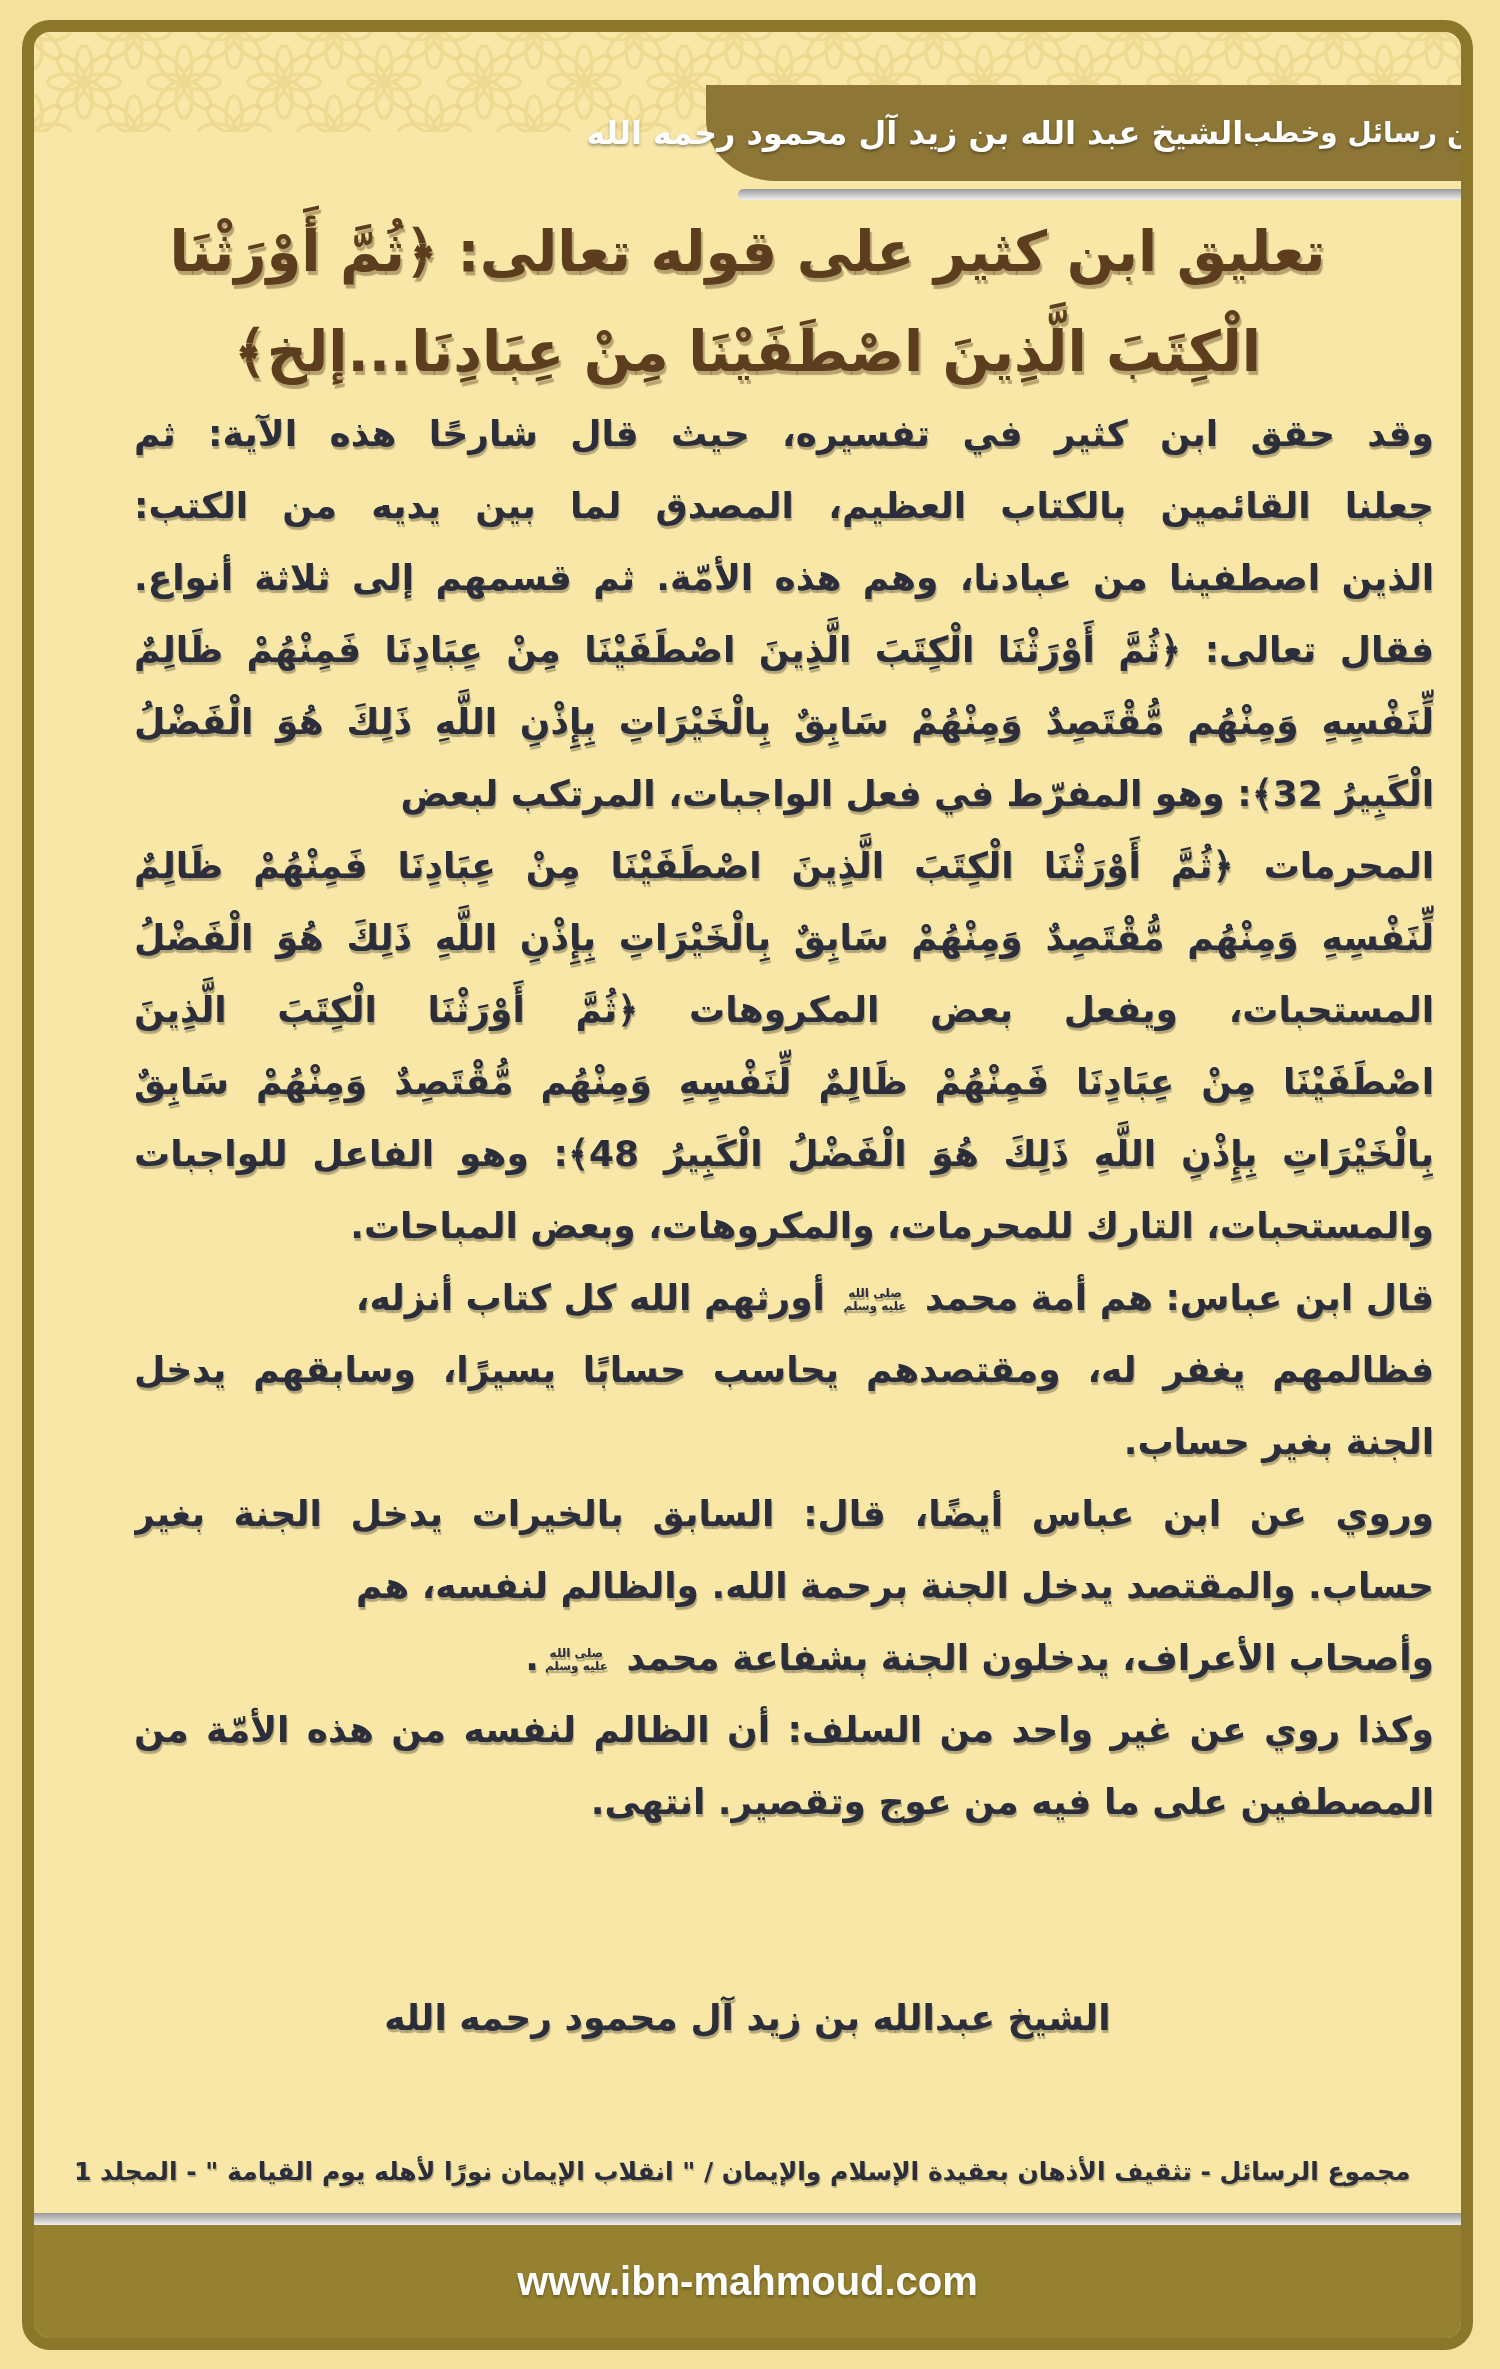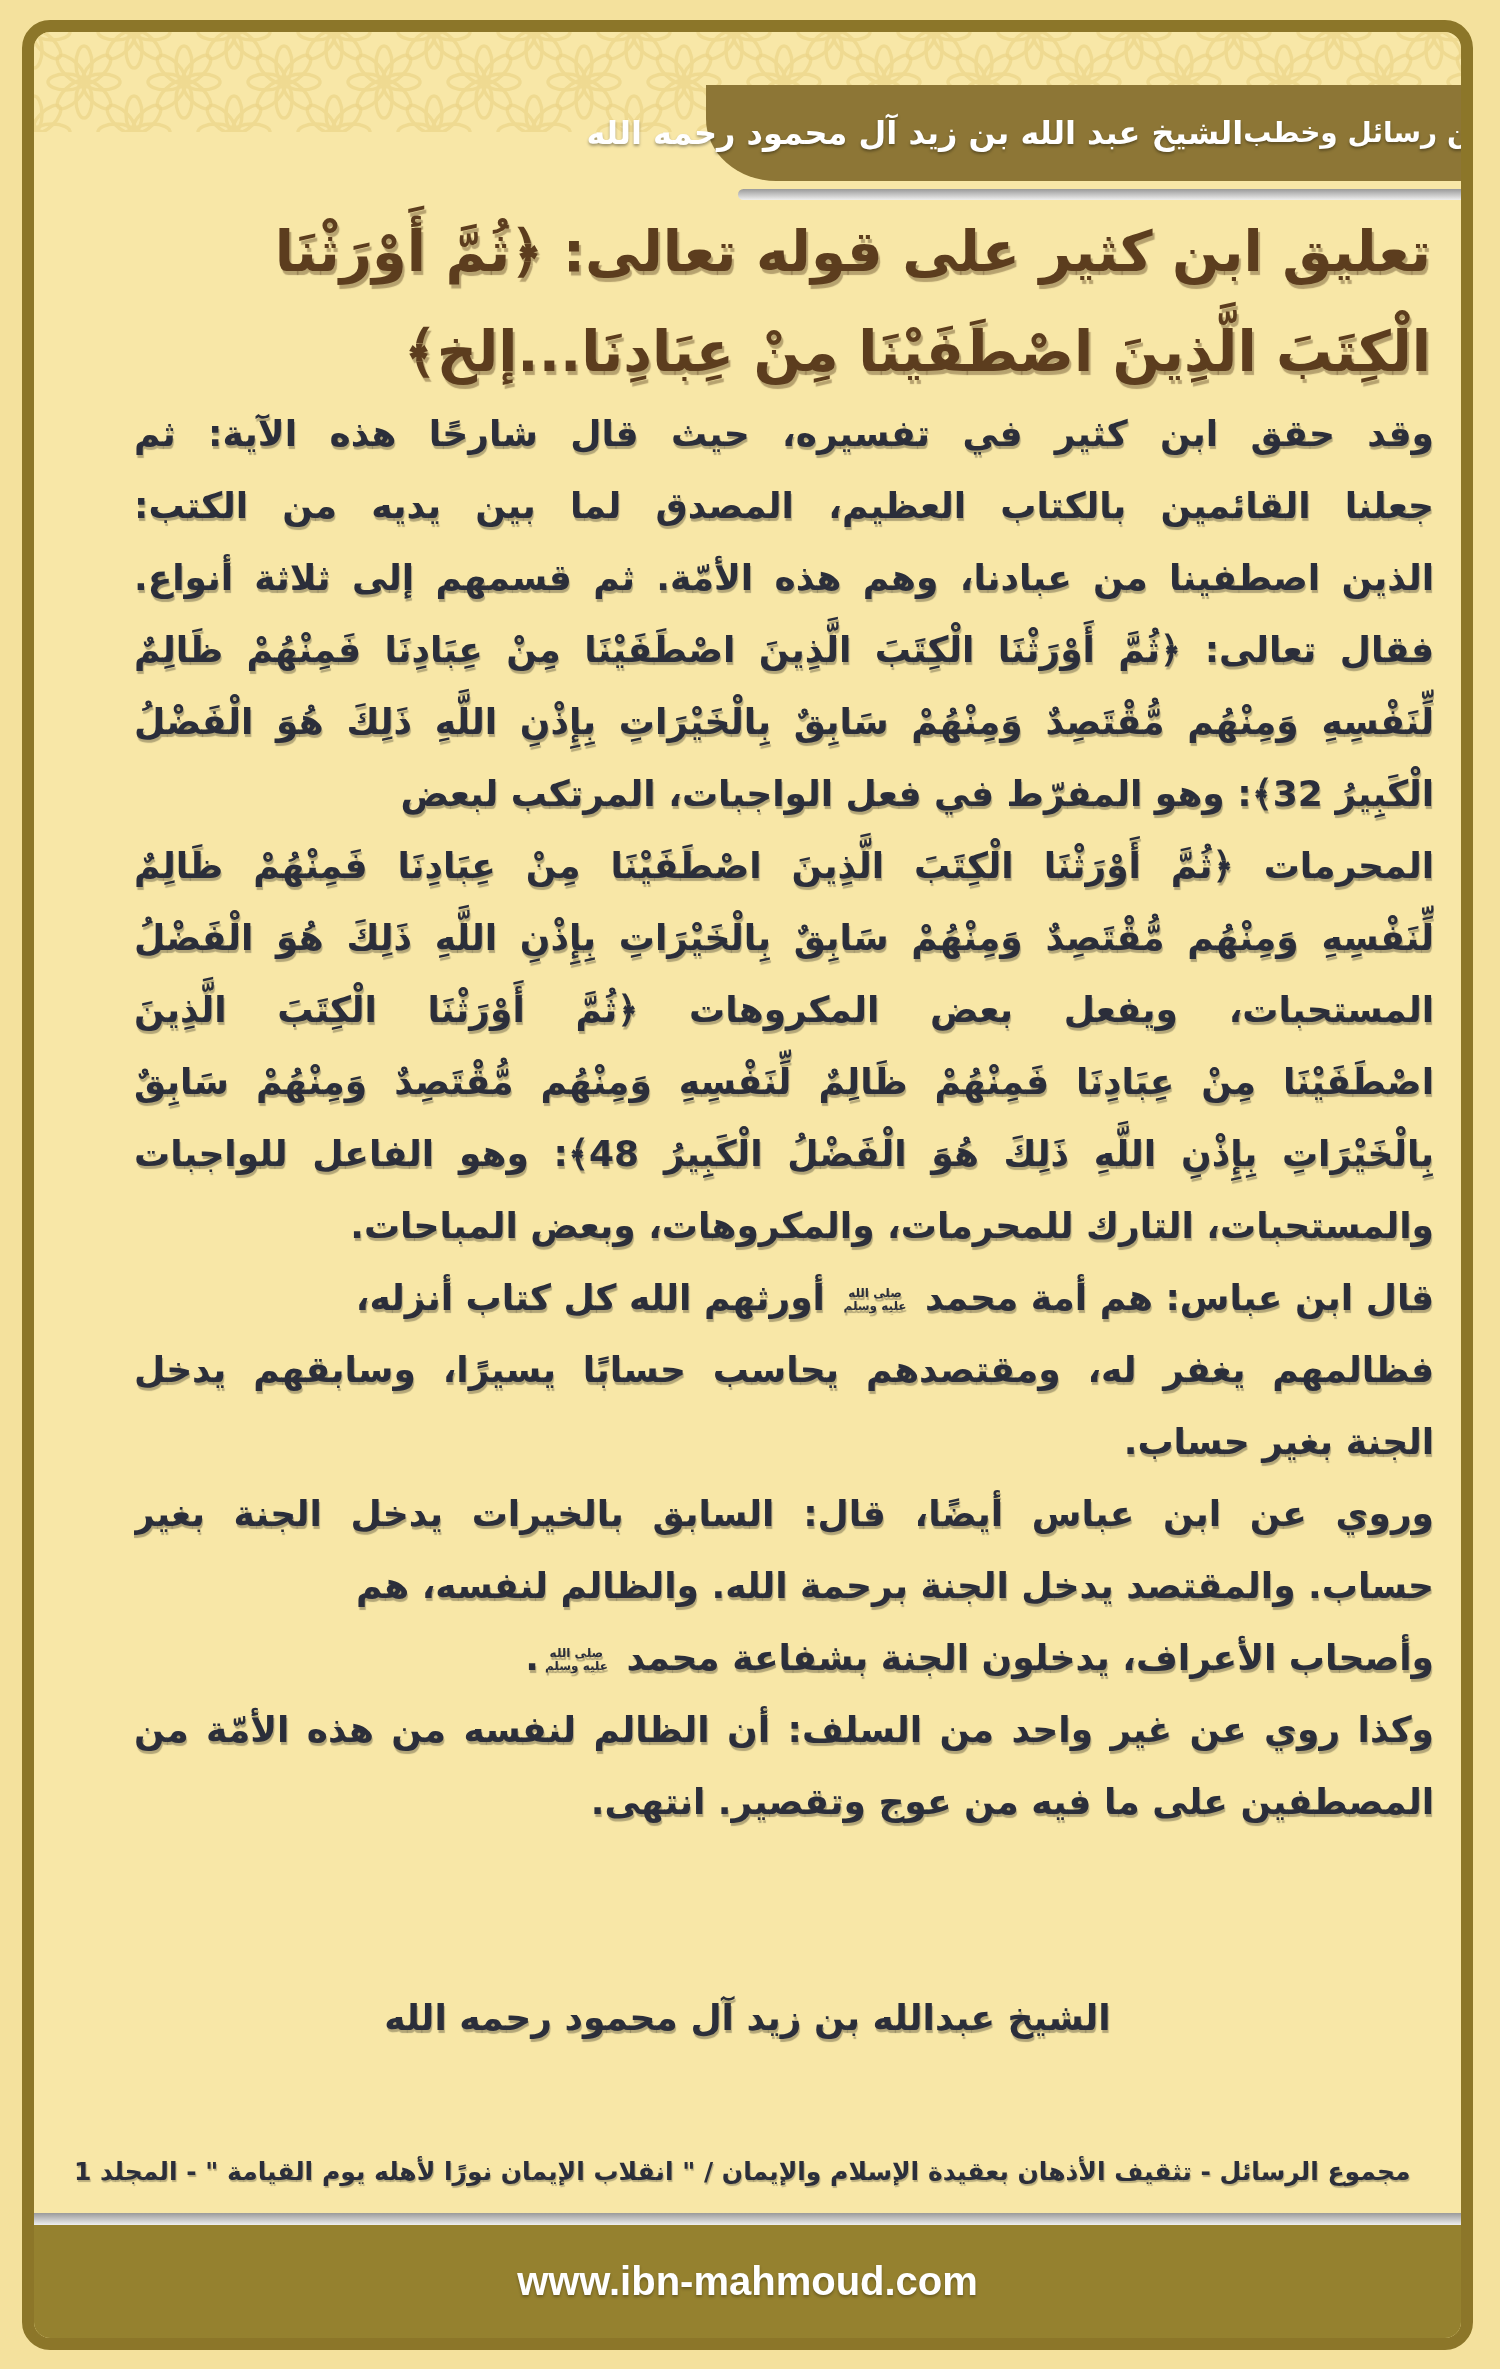--- a/index.html
+++ b/index.html
@@ -24,21 +24,21 @@
          background:var(--badge_bg);border-bottom-left-radius:70px 62px;
          display:flex;flex-direction:row;justify-content:center;align-items:center;
          padding-left:30px;box-sizing:border-box;z-index:3;}
   .badge .b1{color:var(--badge_text);font-weight:bold;font-size:28px;line-height:42px;
              text-shadow:0 2px 3px rgba(0,0,0,.35);white-space:nowrap;}
   .badge .b2{color:var(--badge_text);font-weight:bold;font-size:32px;line-height:48px;
              text-shadow:0 2px 3px rgba(0,0,0,.35);white-space:nowrap;}
   .badge-strip{position:absolute;top:157px;left:704px;right:0;height:11px;z-index:2;
          background:linear-gradient(#9a9a9a,#efefef);border-radius:6px 0 0 6px;}
   
-  .title{position:absolute;top:170px;left:30px;right:30px;
+  .title{position:absolute;top:170px;left:30px;right:30px;text-align:center;
          color:var(--title_color);font-weight:bold;font-size:56px;line-height:100px;
          text-shadow:2px 4px 1px rgba(60,35,10,.35);white-space:nowrap;overflow:hidden;}
   
   .body-text{position:absolute;top:356px;left:100px;width:1300px;height:1580px;
              padding-top:10px;overflow:hidden;color:var(--body_color);
              font-weight:bold;font-size:36px;}
   .line{height:72px;line-height:72px;white-space:nowrap;
         text-shadow:1px 3px 1px rgba(0,0,0,.28);}
   .line.j{text-align:justify;text-align-last:justify;}
   .line.r{text-align:right;}

